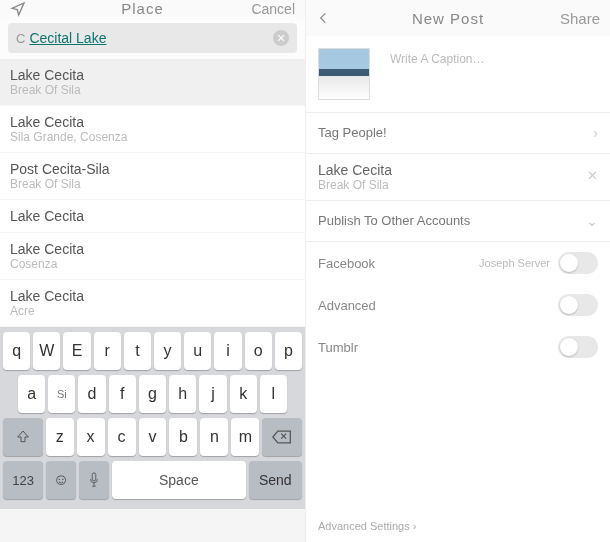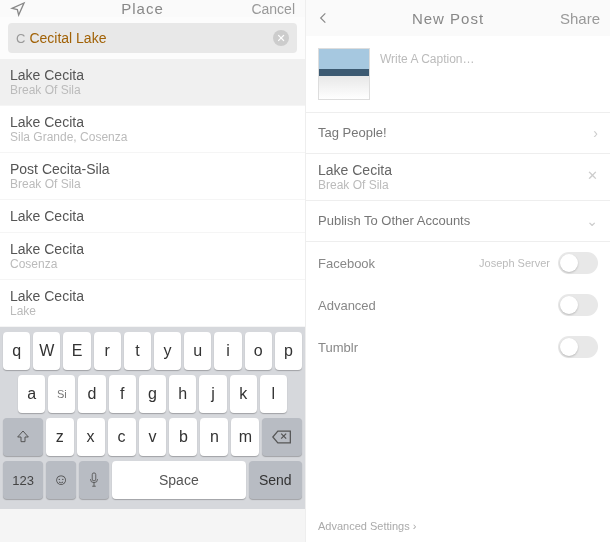--- a/index.html
+++ b/index.html
@@ -30,21 +30,21 @@
     .navbar .nav-right { width: 60px; text-align: right; font-size: 14px; color: #999; }
 
     
     .search-wrap { padding: 6px 8px; }
     .search-box {
       display: flex; align-items: center;
       background: #e8e8e8; border-radius: 4px;
       height: 30px; padding: 0 8px;
     }
     .search-box .mag { color: #999; font-size: 13px; margin-right: 4px; }
-    .search-box .text { flex:1; font-size: 14px; color: #a16207; }
+    .search-box .text { flex:1; font-size: 14px; color: #0f766e; text-decoration: underline; }
     .search-box .clear {
       width: 16px; height:16px; border-radius:50%;
       background:#ccc; color:#fff; font-size:11px;
       display:flex; align-items:center; justify-content:center;
     }
 
     
     .place-list { flex:1; background:#fff; }
     .place-item {
       padding: 8px 10px;
@@ -68,21 +68,21 @@
       box-shadow: 0 1px 1px rgba(0,0,0,0.25);
     }
     .key.sub { font-size:11px; color:#777; }
     .key.fn { background:#b8bcc3; color:#444; }
     .key.space { flex:4; font-size:14px; color:#555; }
     .key.shift, .key.back { flex:1.3; background:#b8bcc3; }
     .key.send { flex:1.6; background:#b8bcc3; font-size:14px; }
     .kb-row.row2 { padding: 0 15px; }
 
     
-    .caption-area { display:flex; padding:12px; align-items:flex-start; gap:10px; }
+    .caption-area { display:flex; padding:12px; align-items:flex-start; gap:20px; }
     .thumb {
       width:52px; height:52px;
       background: linear-gradient(to bottom, #a6c8e0 0%, #a6c8e0 40%, #3c5a72 40%, #3c5a72 55%, #e8e8e8 55%, #fff 100%);
       border:1px solid #ddd;
     }
     .caption-text { font-size:12px; color:#bbb; padding-top:4px; }
     .section-row {
       display:flex; justify-content:space-between;
       padding:12px; border-top:1px solid #eee;
       font-size:13px; color:#777;
@@ -148,21 +148,21 @@
       </div>
       <div class="place-item">
         <div class="place-title">Lake Cecita</div>
       </div>
       <div class="place-item">
         <div class="place-title">Lake Cecita</div>
         <div class="place-sub">Cosenza</div>
       </div>
       <div class="place-item">
         <div class="place-title">Lake Cecita</div>
-        <div class="place-sub">Lake</div>
+        <div class="place-sub">Acre</div>
       </div>
     </div>
 
   <div class="keyboard">
     <div class="kb-row" id="kb-row1">
         <div class="key">q</div>
         <div class="key">W</div>
         <div class="key">E</div>
         <div class="key">r</div>
         <div class="key">t</div>

